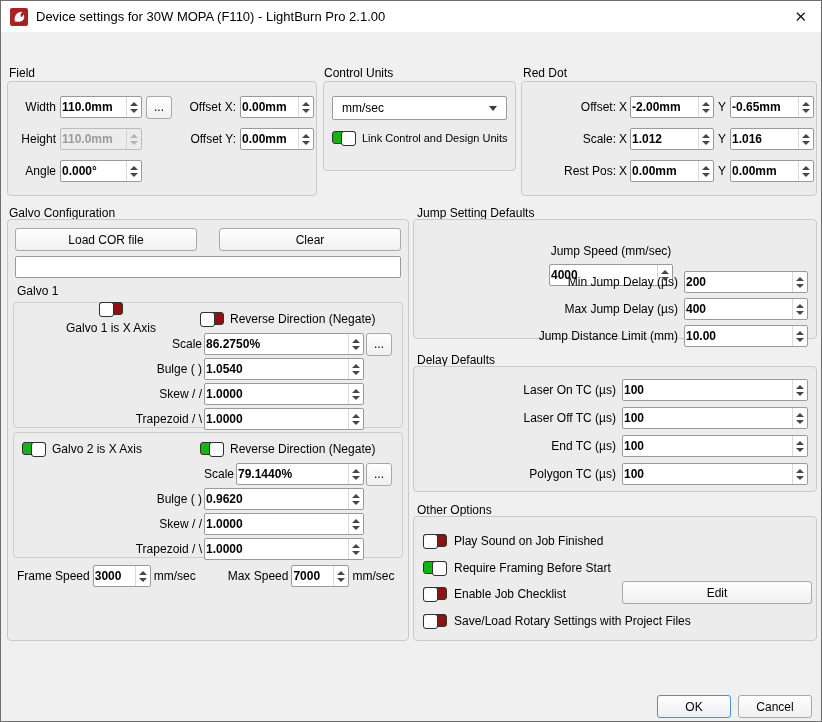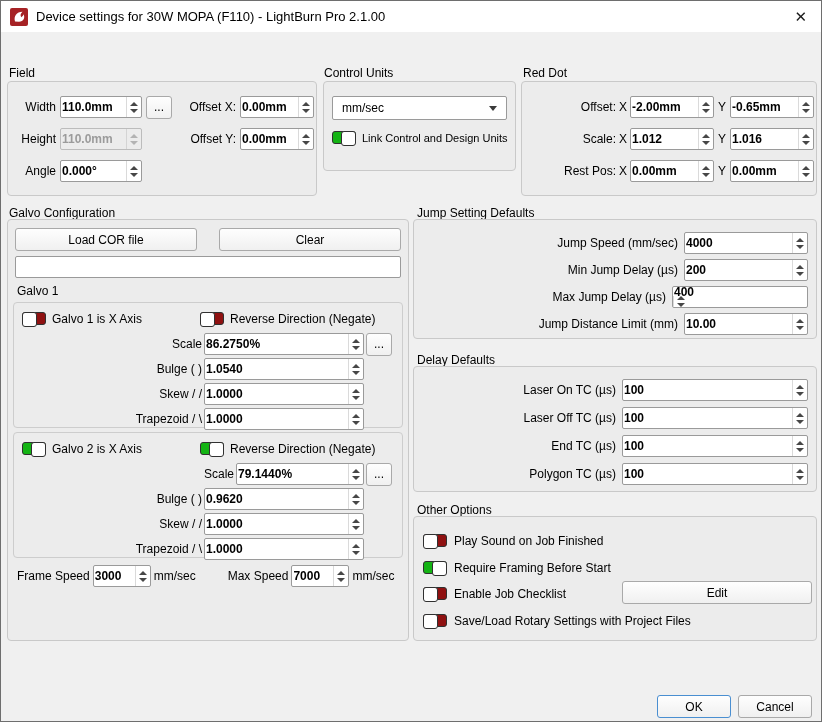--- a/index.html
+++ b/index.html
@@ -173,21 +173,21 @@
   <div class="grp-box" style="left:6px;top:218px;width:402px;height:422px;">
     <div style="display:flex;gap:22px;margin:8px 7px 0 7px;">
       <button class="btn" style="flex:1;">Load COR file</button>
       <button class="btn" style="flex:1;">Clear</button>
     </div>
     <input class="textfield" style="display: block; width: 386px; margin: 5px 7px 0px;" value="">
 
     <div class="sub-label">Galvo 1</div>
     <div class="sub-box">
       <div class="tgrow">
-        <span class="tgl-wrap" style="width:178px;">
+        <span class="tgl-wrap" style="width:178px;flex-direction:column;">
           <span class="toggle off"></span>
           <span class="lbl">Galvo 1 is X Axis</span>
         </span>
         <span class="tgl-wrap">
           <span class="toggle off"></span>
           <span class="lbl">Reverse Direction (Negate)</span>
         </span>
       </div>
       <div class="srow">
         <span class="lbl tr" style="flex:1;">Scale</span>
@@ -283,37 +283,37 @@
       <span class="spin" style="width:58px;margin-left:3px;">
         <span class="sv">7000</span>
         <span class="sb"></span>
       </span>
       <span class="lbl" style="margin-left:3px;">mm/sec</span>
     </div>
   </div>
 
   <div class="grp-label" style="left:416px;top:205px;">Jump Setting Defaults</div>
   <div class="grp-box" style="left:412px;top:218px;width:404px;height:120px;">
-    <div class="jrow" style="margin-top:12px;">
+    <div class="jrow" style="margin-top:24px;flex-direction:column;">
       <span class="lbl tr" style="flex:1;">Jump Speed (mm/sec)</span>
       <span class="spin" style="width:124px;">
         <span class="sv">4000</span>
         <span class="sb"></span>
       </span>
     </div>
     <div class="jrow">
       <span class="lbl tr" style="flex:1;">Min Jump Delay (µs)</span>
       <span class="spin" style="width:124px;">
         <span class="sv">200</span>
         <span class="sb"></span>
       </span>
     </div>
     <div class="jrow">
       <span class="lbl tr" style="flex:1;">Max Jump Delay (µs)</span>
-      <span class="spin" style="width:136px;flex-direction:column;">
+      <span class="spin" style="width:124px;">
         <span class="sv">400</span>
         <span class="sb"></span>
       </span>
     </div>
     <div class="jrow">
       <span class="lbl tr" style="flex:1;">Jump Distance Limit (mm)</span>
       <span class="spin" style="width:124px;">
         <span class="sv">10.00</span>
         <span class="sb"></span>
       </span>

